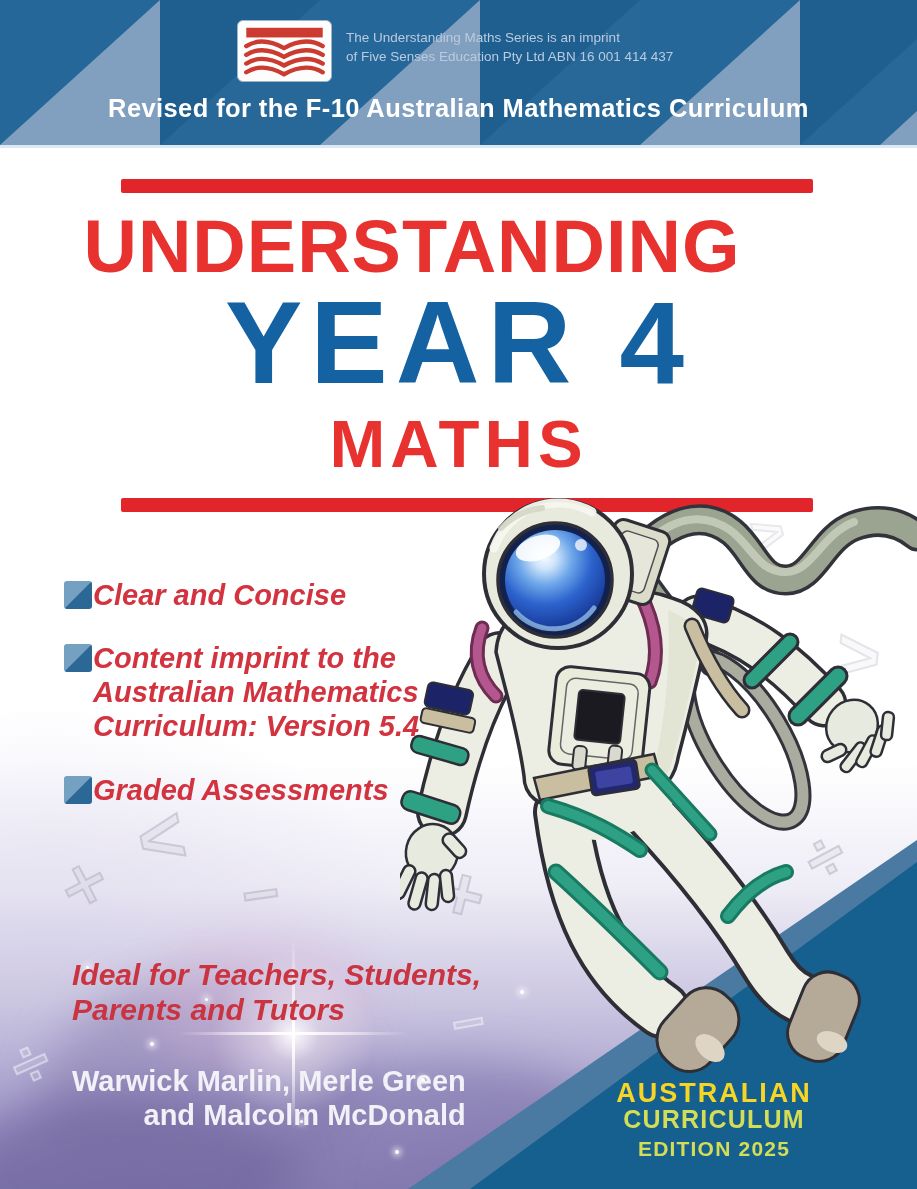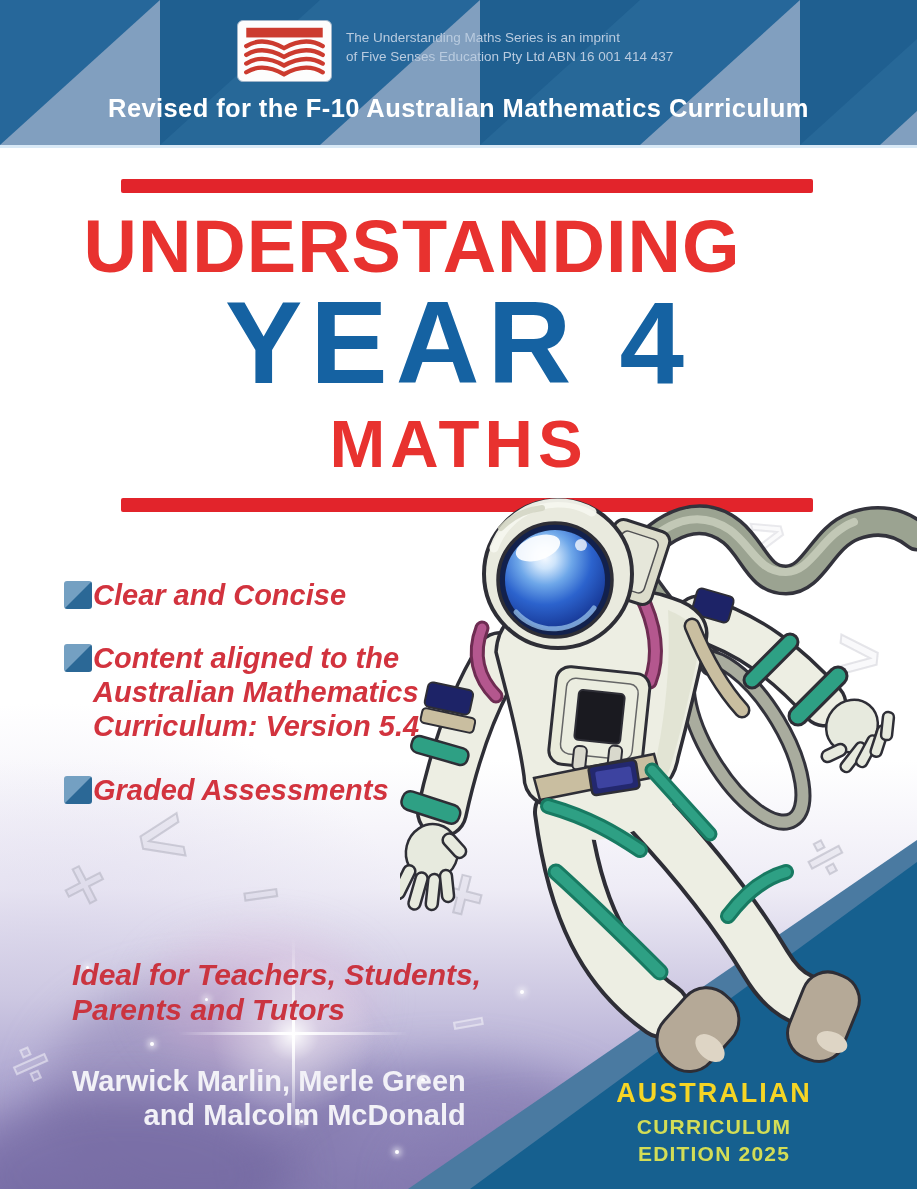--- a/index.html
+++ b/index.html
@@ -62,21 +62,21 @@
     background:linear-gradient(135deg,#74a0c2 49.5%,#2b6896 50.5%);flex:0 0 auto;}
   .ftext{margin-left:1px;font-size:29px;line-height:34px;font-weight:700;font-style:italic;color:#d2333e;}
   
   .audience{position:absolute;left:72px;top:957px;font-size:30px;line-height:35px;
     font-weight:700;font-style:italic;color:#ca3440;}
   .authors{position:absolute;left:72px;top:1064px;font-size:29px;line-height:34px;
     font-weight:700;color:#f2f1f7;text-align:right;}
   
   .edition{position:absolute;left:564px;top:1080px;width:300px;text-align:center;line-height:1;}
   .ed1{font-size:27px;font-weight:700;letter-spacing:2px;color:#f6d525;}
-  .ed2{margin-top:9px;font-size:21px;font-weight:700;letter-spacing:1.2px;color:#d3dd56;}
+  .ed2{font-size:25px;font-weight:700;letter-spacing:1.2px;color:#d3dd56;}
   .ed3{margin-top:6px;font-size:21px;font-weight:700;letter-spacing:1.2px;color:#d3dd56;}
   
   .astro{position:absolute;left:400px;top:482px;width:517px;height:660px;}
 </style>
 </head>
 <body>
 
 <div class="page">
 
   <div class="tint"></div>
@@ -160,21 +160,21 @@
 
   <div class="feature f1">
     <div class="chip"></div>
     <div class="ftext">
       <div>Clear and Concise</div>
     </div>
   </div>
   <div class="feature f2">
     <div class="chip"></div>
     <div class="ftext">
-      <div>Content aligned to the</div>
+      <div>Content imprint to the</div>
       <div>Australian Mathematics</div>
       <div>Curriculum: Version 5.4</div>
     </div>
   </div>
   <div class="feature f3">
     <div class="chip"></div>
     <div class="ftext">
       <div>Graded Assessments</div>
     </div>
   </div>

